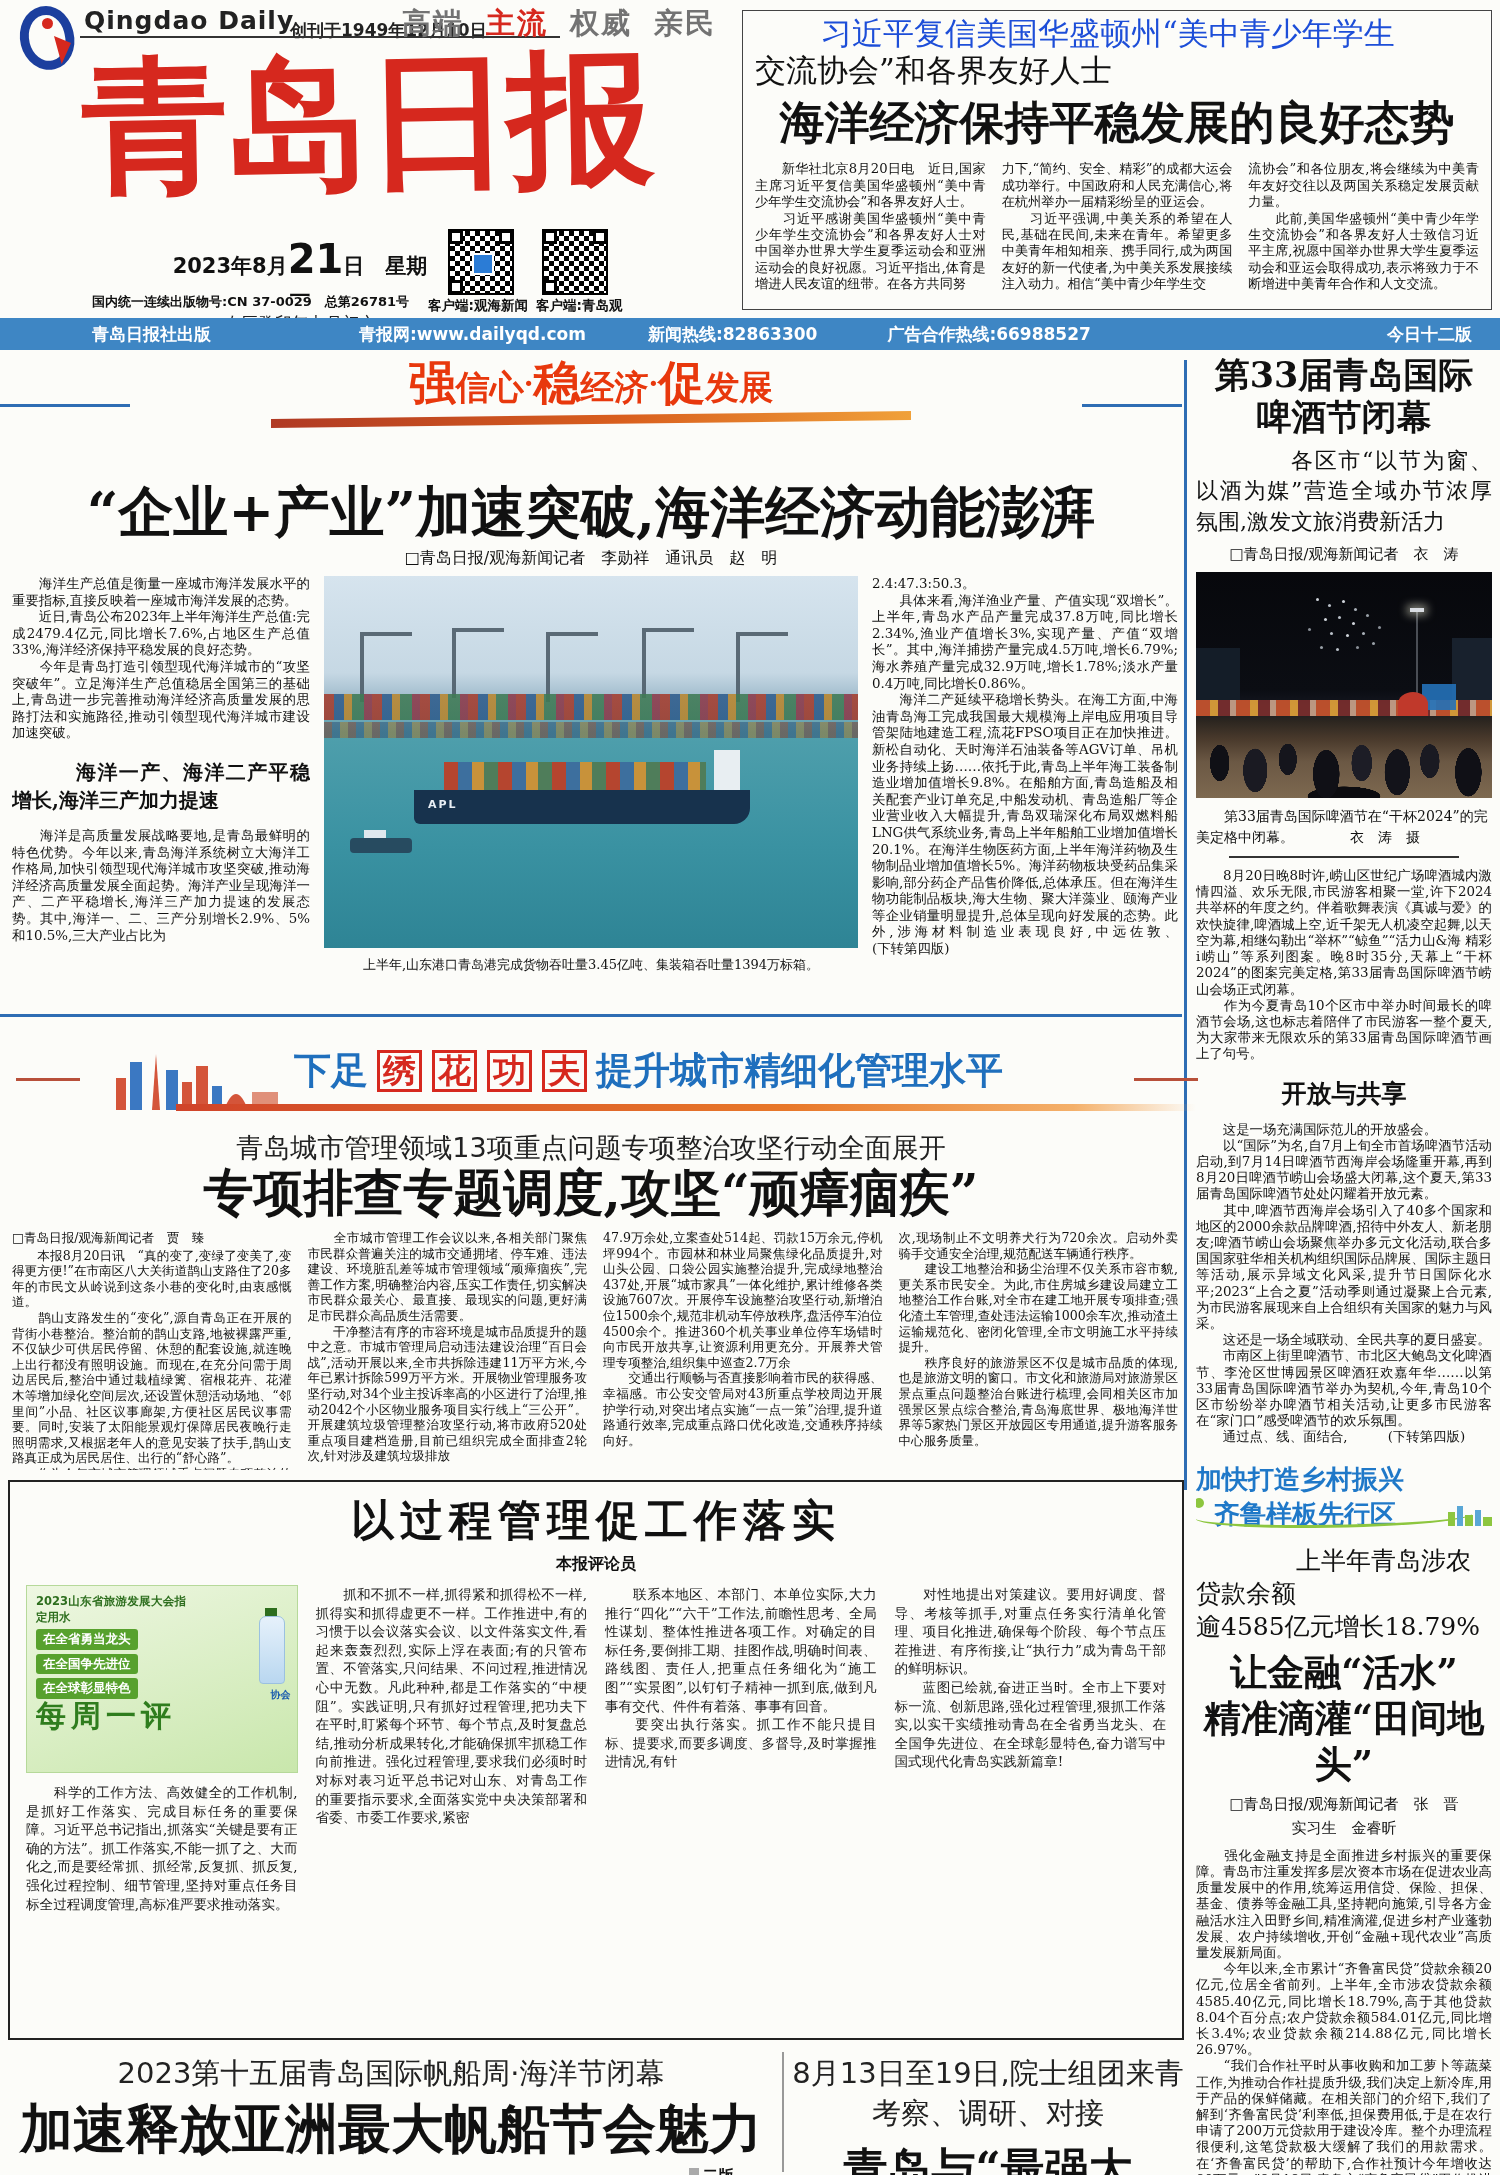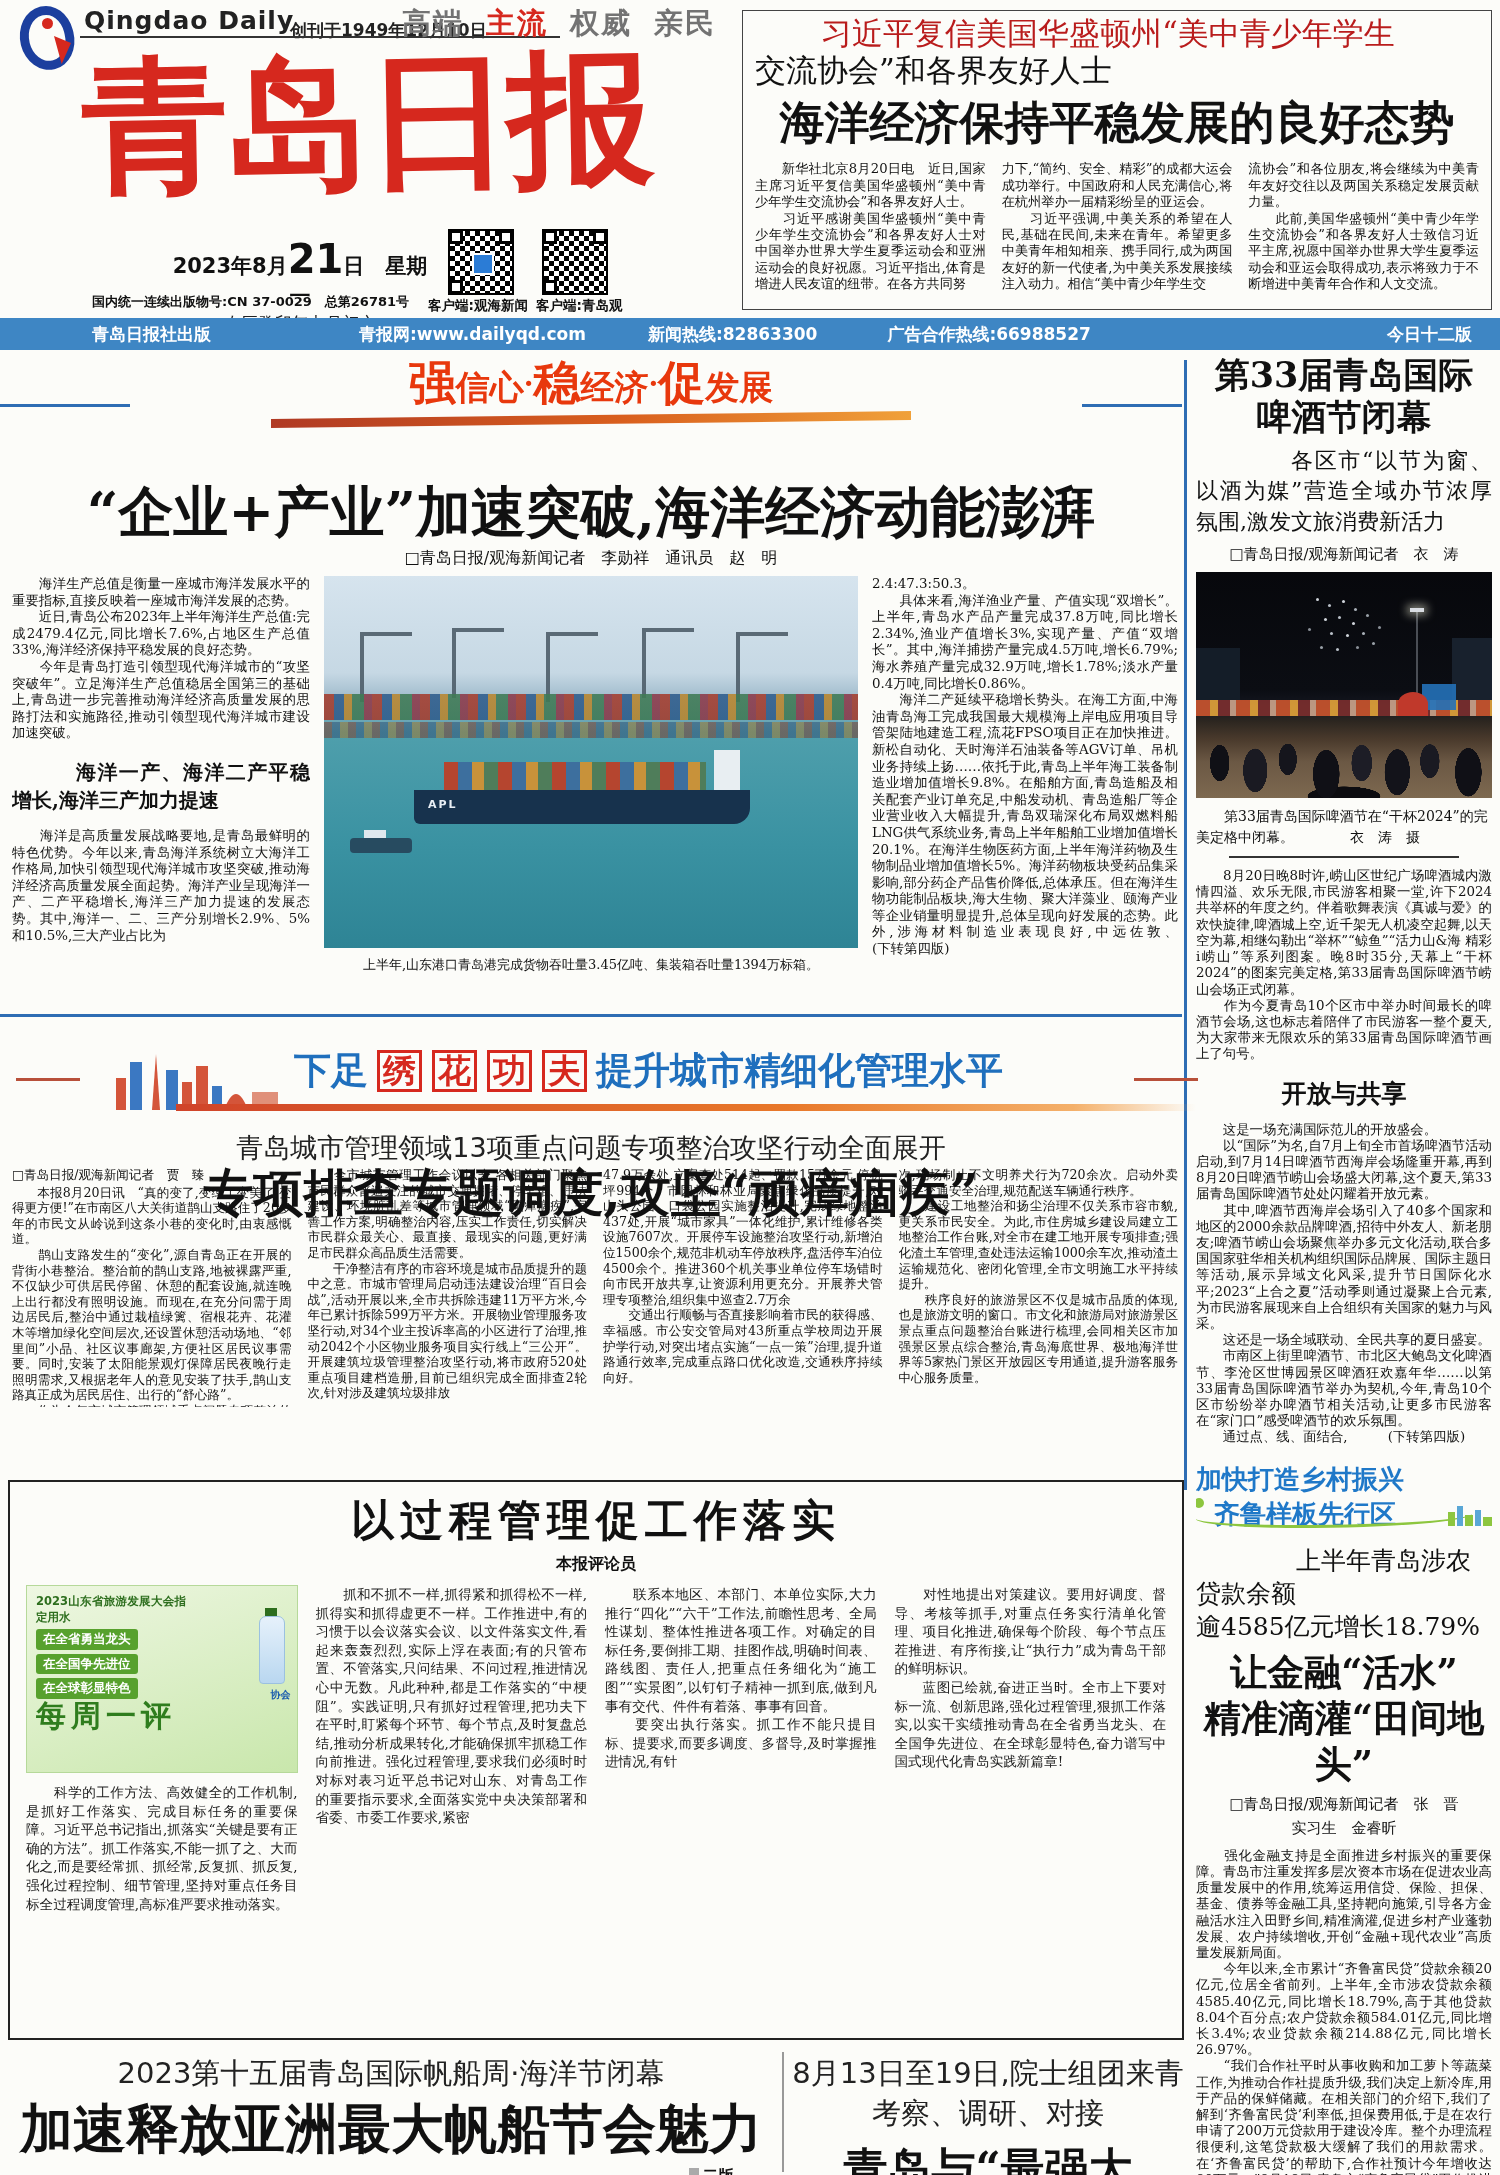--- a/index.html
+++ b/index.html
@@ -35,21 +35,21 @@
   .qr .finder{position:absolute;width:14px;height:14px;border:3px solid #000;background:#fff;box-sizing:border-box;}
   .qr .f1{left:-1px;top:-1px;} .qr .f2{right:-1px;top:-1px;} .qr .f3{left:-1px;bottom:-1px;}
   .qr .center-logo{position:absolute;left:22px;top:22px;width:18px;height:18px;background:#2b7cd6;border:2px solid #fff;}
   .qr1{left:448px;} .qr2{left:542px;}
   .qr-label{position:absolute;top:297px;font-size:13.5px;font-weight:bold;width:110px;}
   .ql1{left:428px;} .ql2{left:536px;}
 
   
   .topstory{position:absolute;left:742px;top:10px;width:750px;height:300px;border:1.5px solid #444;
             box-sizing:border-box;padding:4px 12px;overflow:hidden;}
-  .ts-k1{font-size:31px;color:#b91c1c;padding-left:66px;line-height:1.2;}
+  .ts-k1{font-size:31px;color:#1d4ed8;padding-left:66px;line-height:1.2;}
   .ts-k2{font-size:31px;color:#111;line-height:1.2;}
   .ts-headline{font-size:45px;font-weight:900;letter-spacing:0px;margin:4px 0 8px;text-align:center;}
   .ts-cols{display:flex;gap:16px;height:158px;overflow:hidden;}
   .ts-col{flex:1;font-size:13.2px;line-height:16.4px;}
 
   
   .infobar{position:absolute;left:0;top:318px;width:1500px;height:32px;background:#3e86c4;color:#fff;
            display:flex;align-items:center;font-size:17px;font-weight:bold;}
   .ib-pub{margin-left:92px;} .ib-site{margin-left:148px;} .ib-hot{margin-left:62px;}
   .ib-ad{margin-left:70px;} .ib-ed{margin-left:auto;margin-right:28px;}
@@ -97,21 +97,21 @@
   .b2-dash{position:absolute;top:38px;width:64px;height:3px;background:#b8503a;}
   .b2-skyline{position:absolute;left:96px;top:8px;}
   .b2-text{position:absolute;left:278px;top:6px;display:flex;align-items:center;gap:8px;
            font-weight:900;font-size:37px;color:#1f6fbd;}
   .b2-box{display:inline-block;border:3px solid #d6281e;color:#d6281e;font-size:33px;line-height:1.05;
           padding:1px 3px;margin:0 1px;font-weight:900;}
   .b2-bar{position:absolute;left:160px;top:64px;width:1020px;height:7px;
           background:linear-gradient(90deg,#d0442a,#e8782a 60%,#f4b06a 88%,rgba(244,176,106,0));}
   .m2-kicker{position:absolute;left:0;top:1130px;width:1182px;text-align:center;font-size:27px;color:#222;}
   .m2-headline{position:absolute;left:0;top:1160px;width:1182px;text-align:center;font-size:50px;font-weight:900;}
-  .m2-body{position:absolute;left:12px;top:1167px;width:1166px;height:240px;display:flex;gap:16px;overflow:hidden;}
+  .m2-body{position:absolute;left:12px;top:1230px;width:1166px;height:240px;display:flex;gap:16px;overflow:hidden;}
   .m2-col{flex:1;font-size:12.6px;line-height:15.6px;overflow:hidden;}
   .m2-byline{margin-bottom:2px;}
 
   
   .comm{position:absolute;left:8px;top:1480px;width:1176px;height:560px;border:2.5px solid #222;
         box-sizing:border-box;padding:10px 16px;overflow:hidden;}
   .comm-title{text-align:center;font-size:43px;font-weight:900;letter-spacing:6px;}
   .comm-author{text-align:center;font-size:16px;font-weight:bold;margin:4px 0 10px;}
   .comm-cols{display:flex;gap:18px;height:430px;overflow:hidden;}
   .comm-col{flex:1;font-size:13.6px;line-height:18.6px;overflow:hidden;color:#1a1a1a;}

